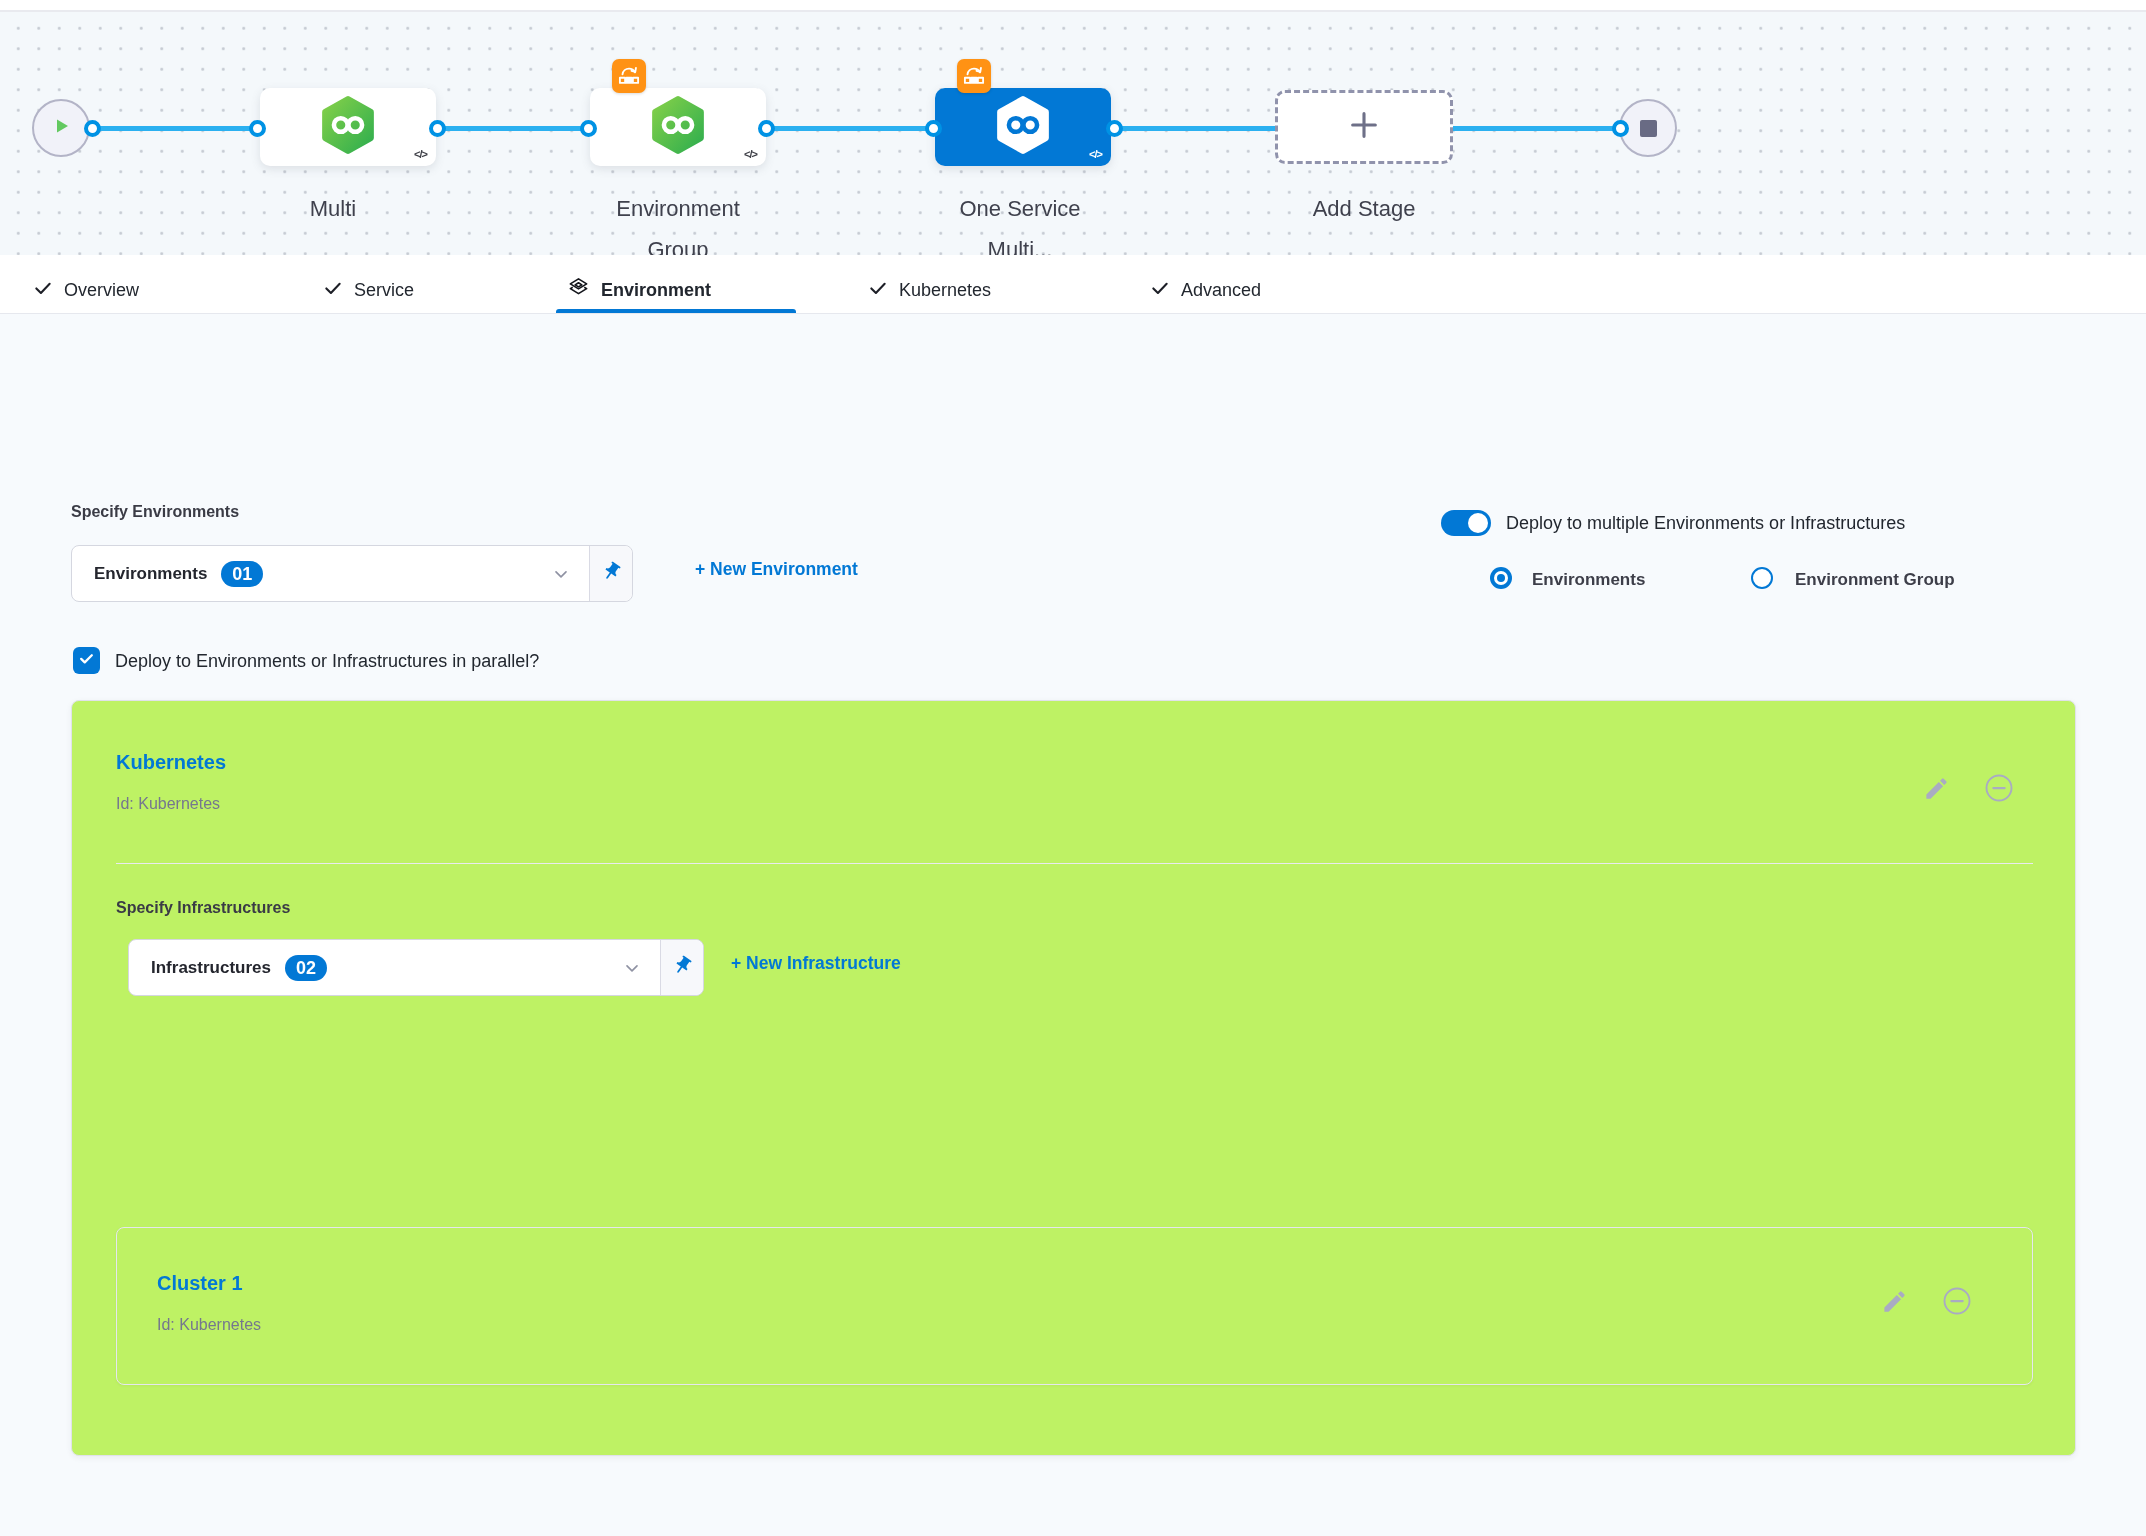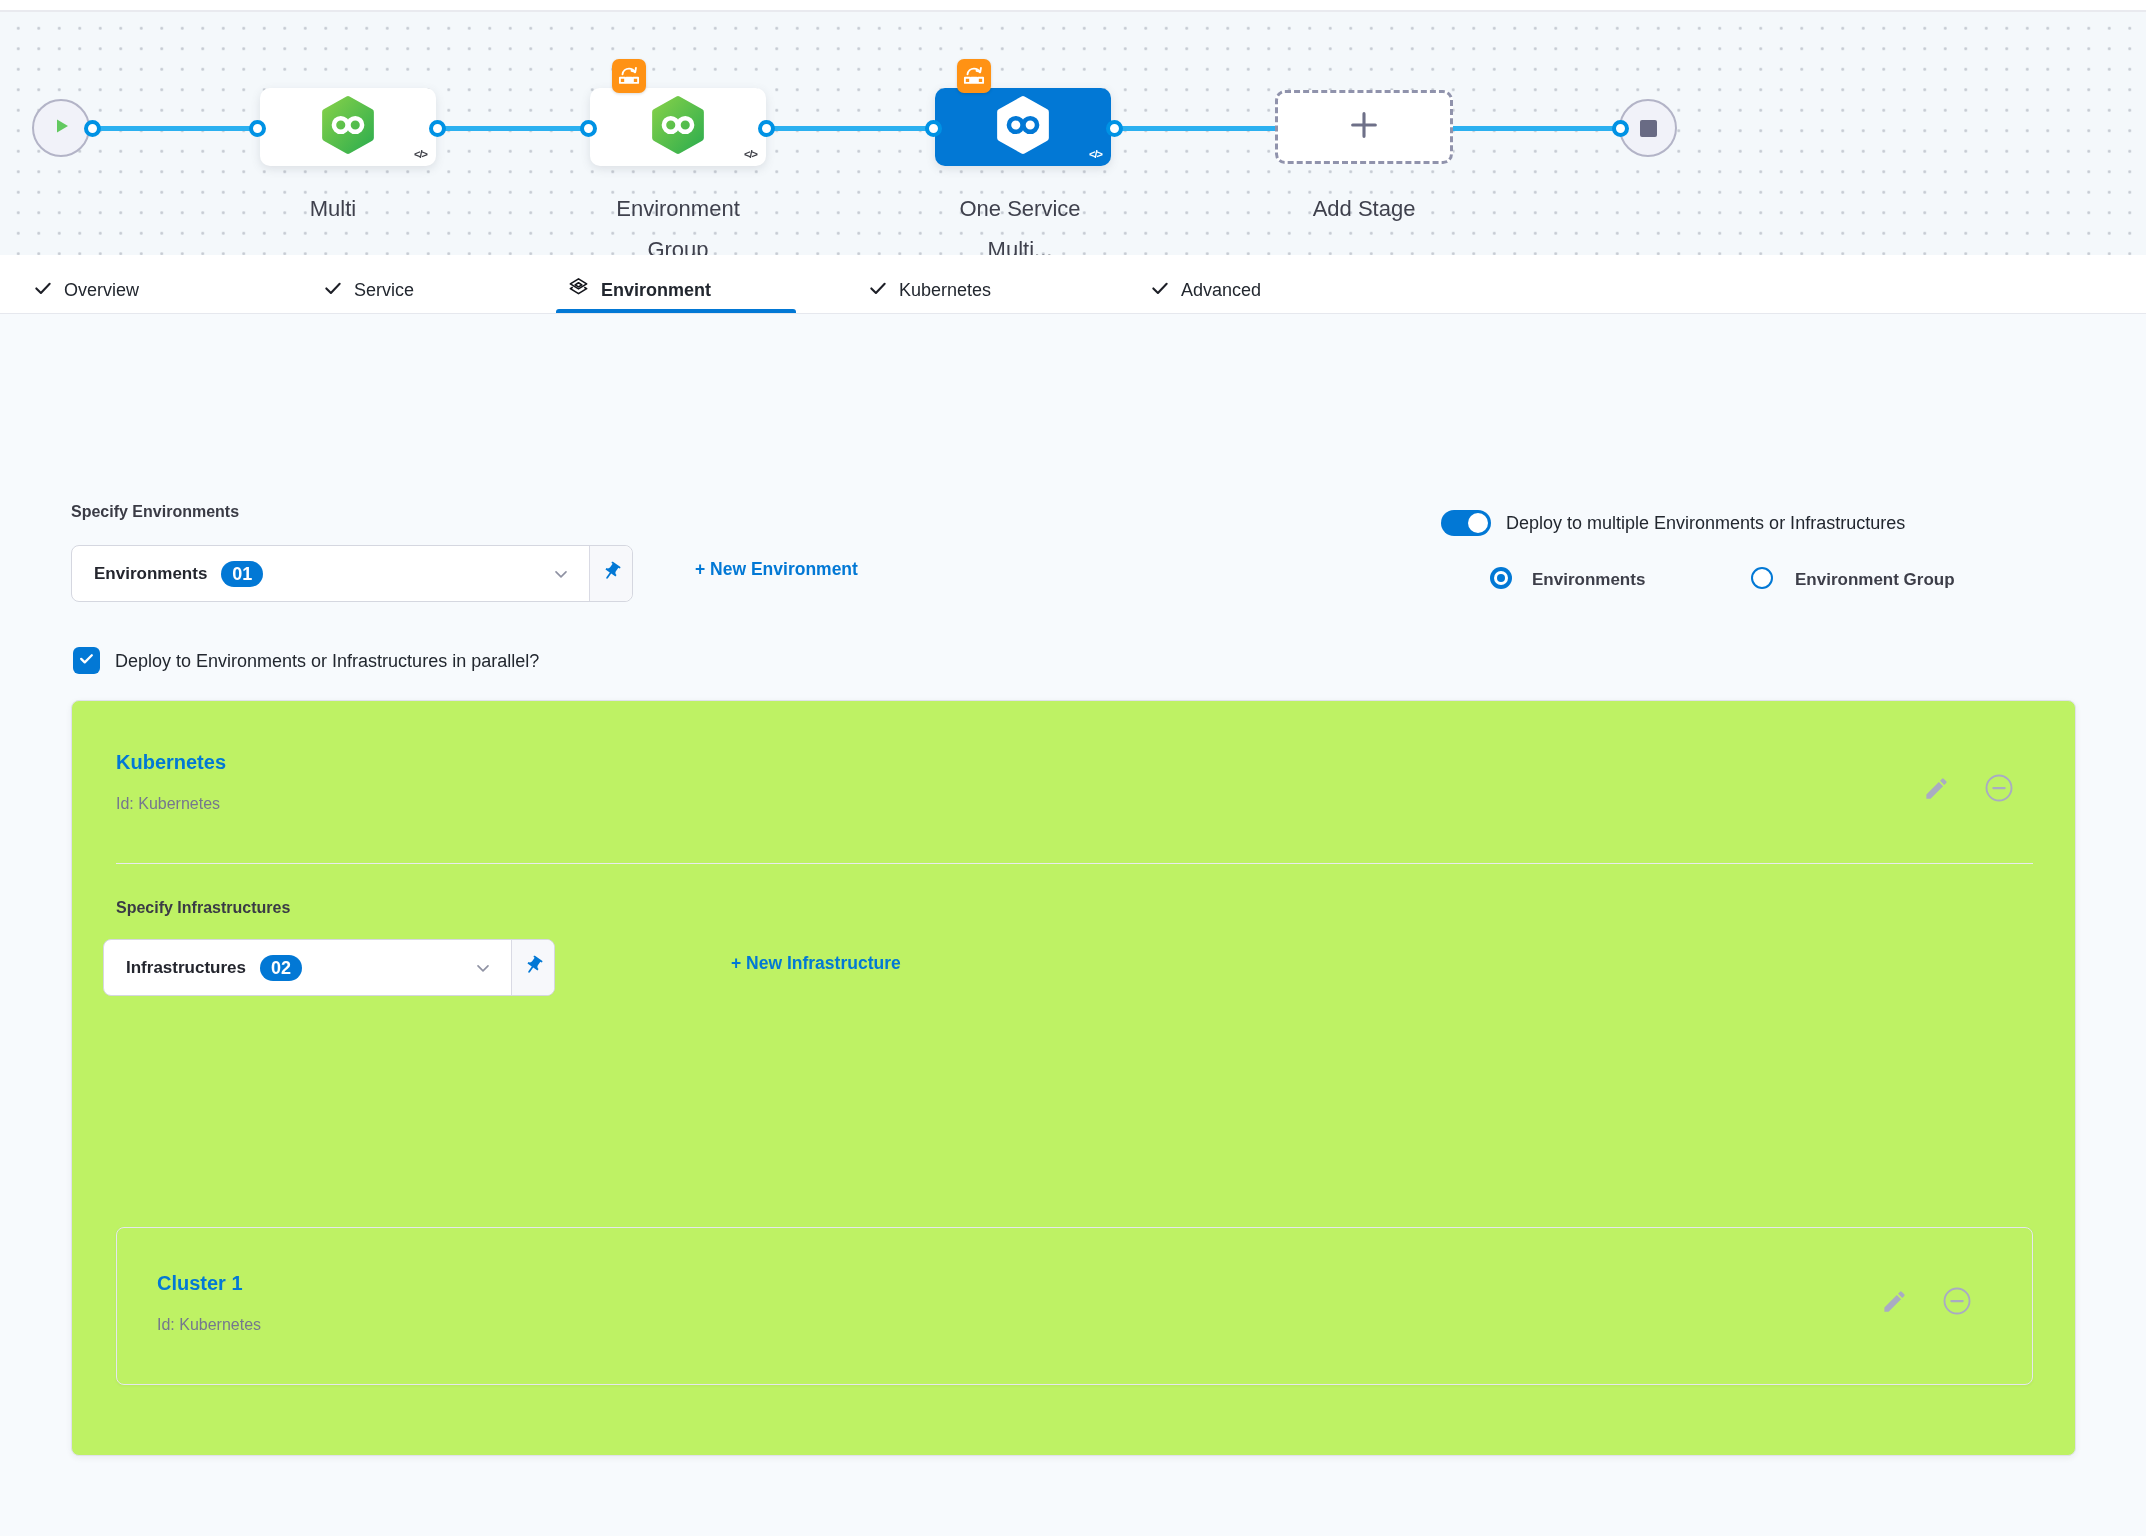--- a/index.html
+++ b/index.html
@@ -270,21 +270,21 @@
             <circle cx="12" cy="12" r="10" stroke="#a9abc3" stroke-width="1.5"></circle>
             <path d="M7.5 12h9" stroke="#a9abc3" stroke-width="1.8" stroke-linecap="round"></path>
           </svg>
       </span>
     </div>
 
     <div class="divider" style="top:162px;"></div>
 
     <div class="abs section-label" style="left:44px;top:198px;">Specify Infrastructures</div>
 
-    <div class="select" style="left:31px;top:238px;width:452px;">
+    <div class="select" style="left:56px;top:238px;width:576px;">
       <div class="select-main">
         <span class="select-label">Infrastructures</span>
         <span class="pill">02</span>
         <span class="select-chevron">
           <svg width="20" height="20" viewBox="0 0 24 24" fill="none">
               <path d="M6 9.5l6 6 6-6" stroke="#8f92a3" stroke-width="2" stroke-linecap="round" stroke-linejoin="round"></path>
             </svg>
         </span>
       </div>
       <div class="pin-seg">

